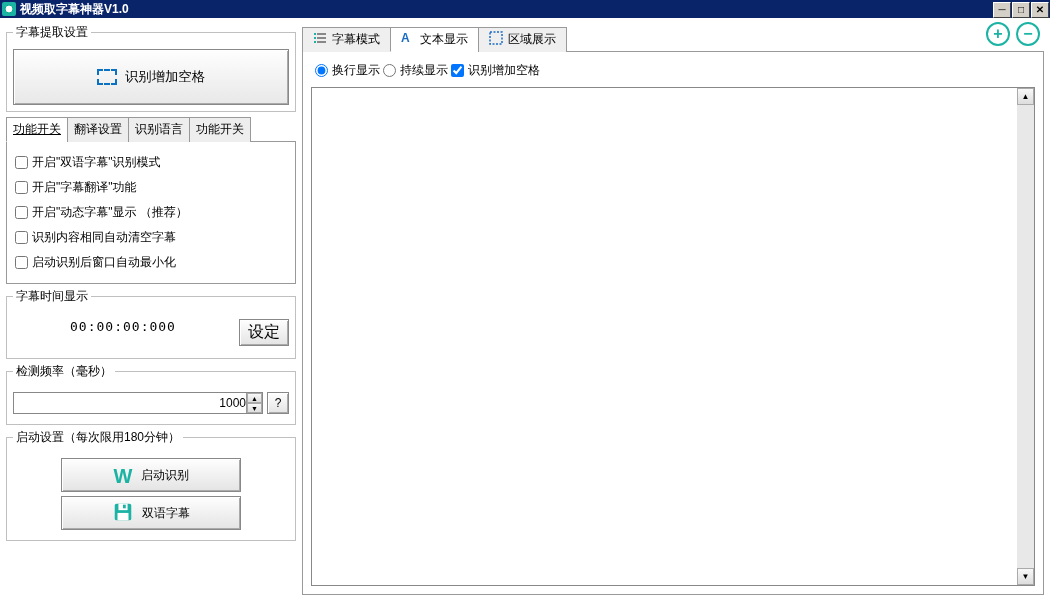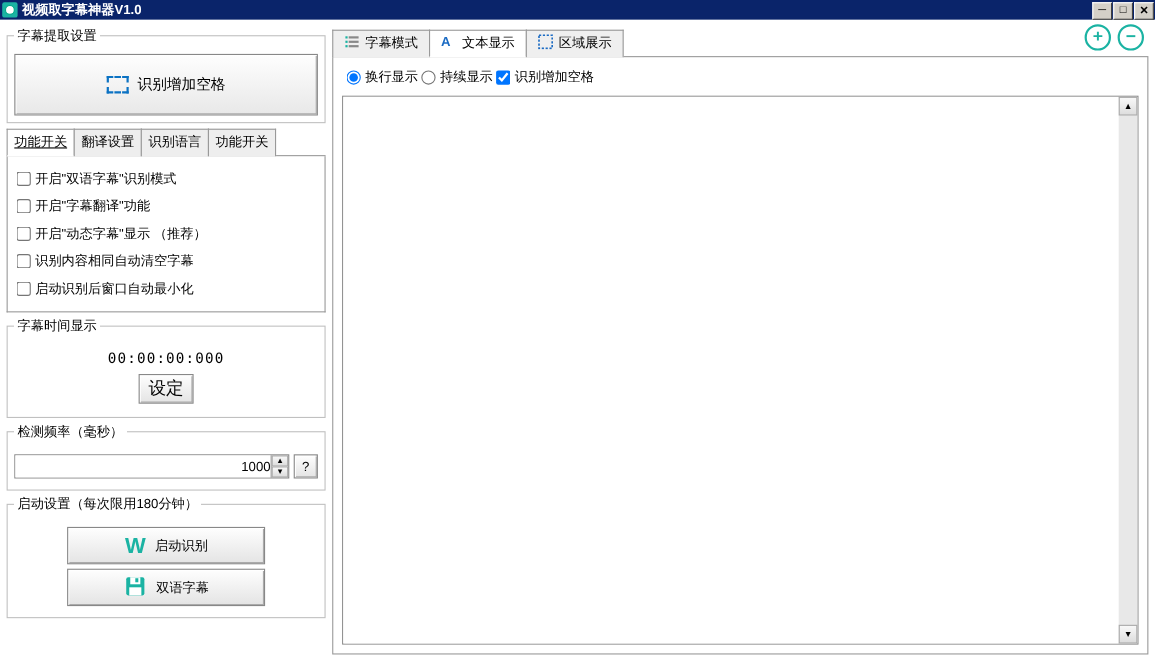--- a/index.html
+++ b/index.html
@@ -98,21 +98,21 @@
   border: 1px solid #999;
   border-top: none;
   padding: 8px 6px;
 }
 .check-row {
   display: flex; align-items: center; gap: 4px;
   padding: 4px 2px;
 }
 .check-row input[type=checkbox] { width: 13px; height: 13px; }
 
-.time-row { display: flex; align-items: center; gap: 6px; justify-content: center; padding: 6px 0; flex-direction: column;}
+.time-row { display: flex; align-items: flex-start; gap: 6px; justify-content: center; padding: 6px 0;}
 .time-display { flex: 1; text-align: center; font-family: monospace; font-size: 13px; letter-spacing: 1px;}
 .small-btn {
   padding: 2px 8px;
   background: linear-gradient(to bottom, #fefefe, #e4e4e4);
   border: 1px solid #888;
   box-shadow: inset 1px 1px 0 #fff, inset -1px -1px 0 #aaa;
   cursor: pointer;
   font-size: 16px;
 }
 

